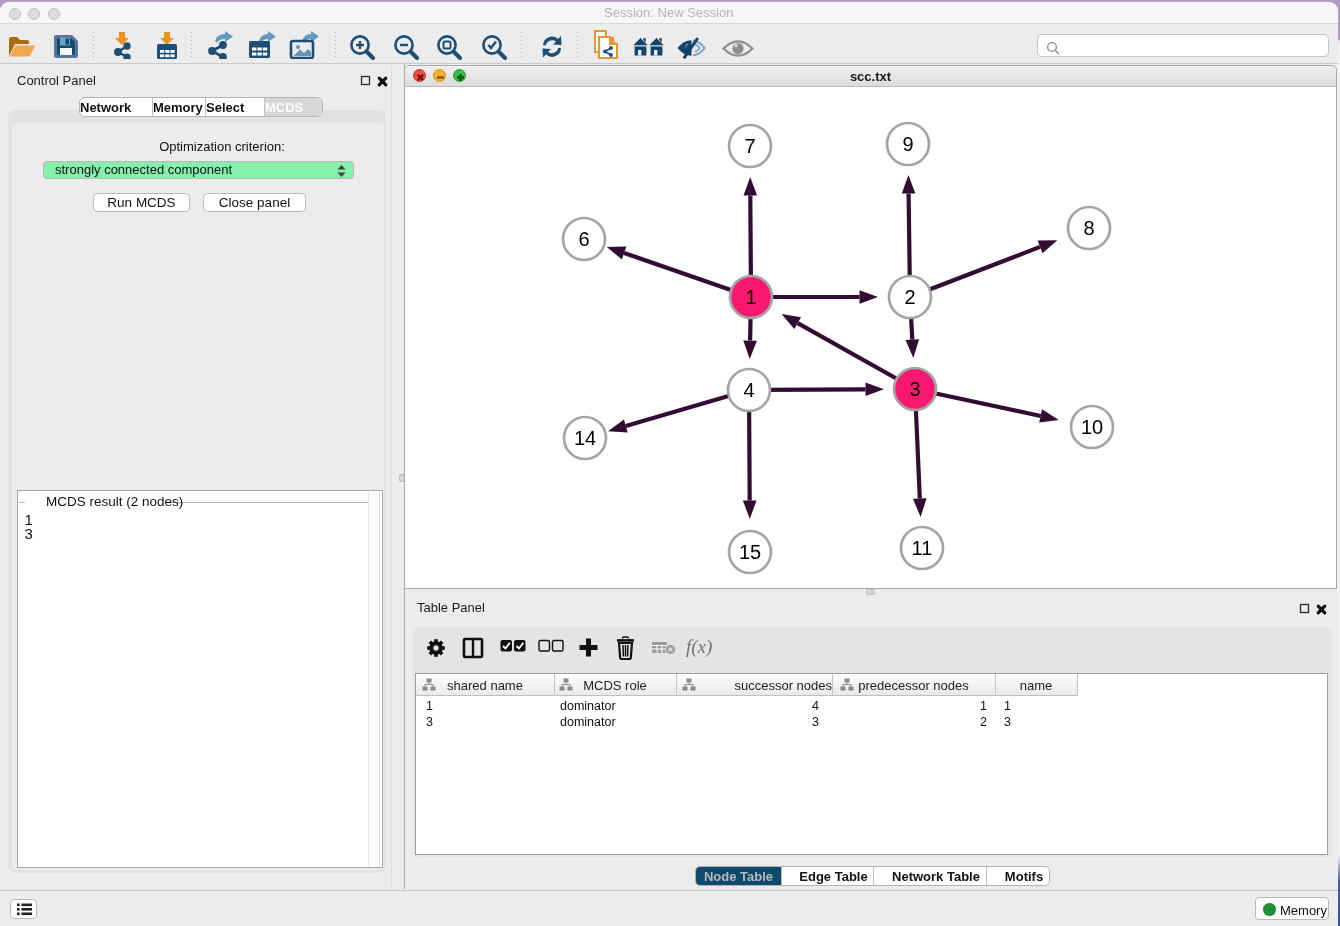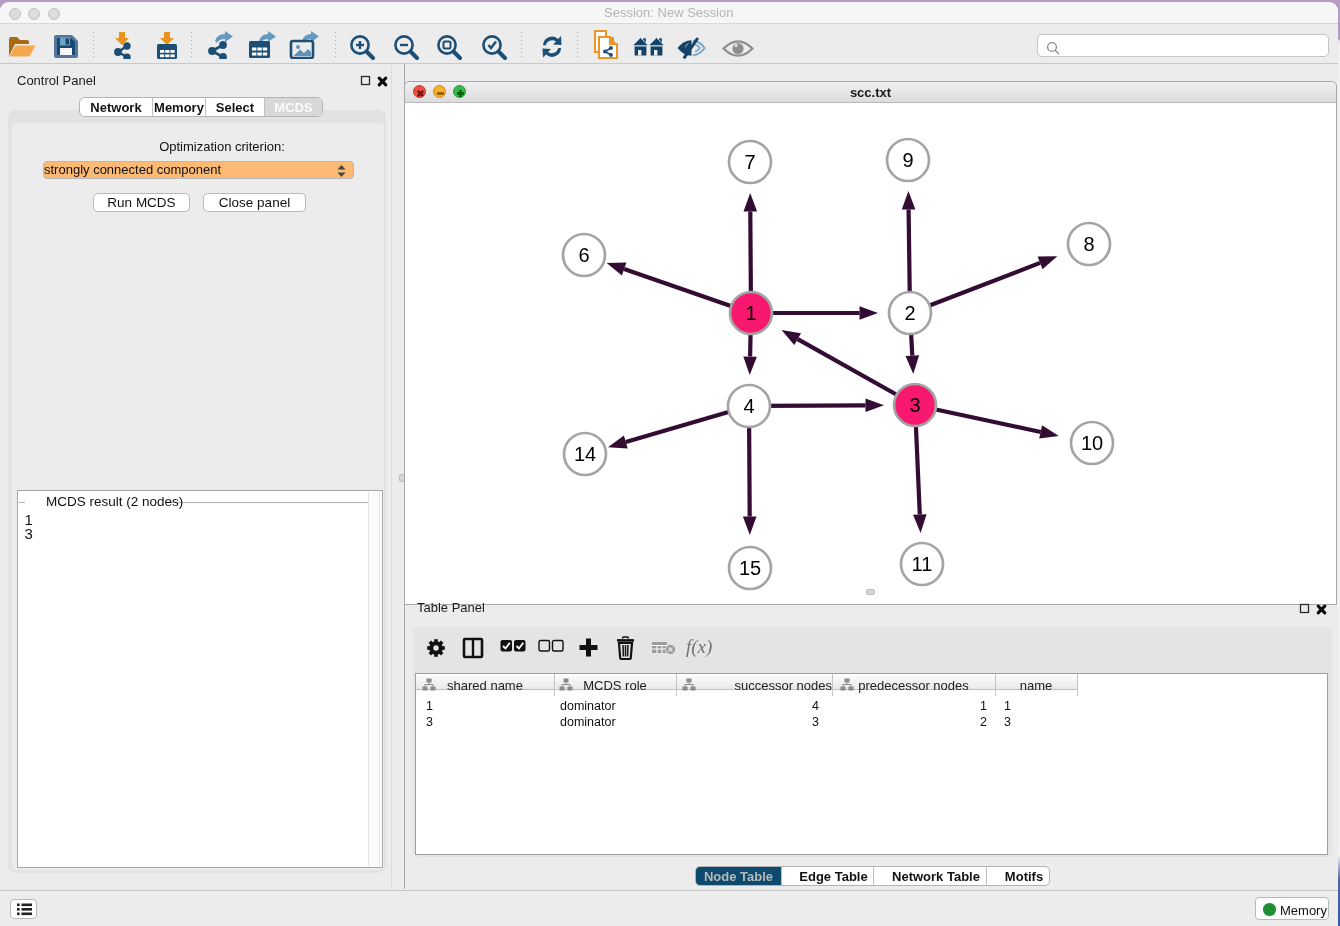--- a/index.html
+++ b/index.html
@@ -14,46 +14,46 @@
 
 #toolbar { position:absolute; left:0; top:23px; width:1337.5px; height:39px; background:#ececec; border-bottom:1px solid #c9c9c9; overflow:hidden; }
 .tbsep { position:absolute; top:7px; height:26px; width:1px; background-image:linear-gradient(#adadad 33%, rgba(0,0,0,0) 0%); background-size:1px 4px; }
 #searchbox { position:absolute; left:1037px; top:9px; width:292px; height:23px; background:#fff; border:1px solid #c4c4c4; border-radius:5px; }
 
 #mainbg { position:absolute; left:0; top:62px; width:1337.5px; height:825px; background:#ececec; }
 #vline { position:absolute; left:404px; top:62px; width:1px; height:825px; background:#a9a9a9; }
 
 #cp-title { position:absolute; left:17px; top:71px; font-size:13px; color:#1c1c1c; }
 #cp-tabs { position:absolute; left:79px; top:95px; height:20px; display:flex; border:1px solid #b3b3b3; border-radius:6px; overflow:hidden; background:#fff; }
-#cp-tabs .tab { font-size:13px; font-weight:bold; color:#111; padding:2px 0 0 0; text-align:center; }
+#cp-tabs .tab { font-size:13px; font-weight:bold; color:#111; padding:2px 0 0 0; text-align:left; }
 #cp-tabs .tab + .tab { border-left:1px solid #c0c0c0; }
 #cp-tabs .sel { background:#d8d8d8; color:#fbfbfb; font-weight:bold; }
 #cp-outer { position:absolute; left:8px; top:108px; width:378px; height:763px; background:#e2e2e2; border-radius:8px; }
 #cp-inner { position:absolute; left:12px; top:121px; width:372px; height:747px; background:#ececec; border-radius:4px; }
 #opt-label { position:absolute; left:0; top:137px; width:400px; text-align:center; font-size:13px; color:#111;padding-left:44px; }
-#opt-select { position:absolute; left:43px; top:159px; width:311px; height:18px; background:#fdba74; border:1px solid #b9b9b9; border-radius:4px; font-size:13px; color:#111; line-height:16px; }
+#opt-select { position:absolute; left:43px; top:159px; width:311px; height:18px; background:#86efac; border:1px solid #b9b9b9; border-radius:4px; font-size:13px; color:#111; line-height:16px; padding-left:11px; }
 .btn { position:absolute; height:19px; background:#fff; border:1px solid #b9b9b9; border-radius:4.5px; font-size:13.5px; color:#111; text-align:center; line-height:17px; }
 
 #mcds-box { position:absolute; left:17px; top:488px; width:366px; height:378px; background:#fff; border:1px solid #a6a6a6; }
 #mcds-legend { position:absolute; left:25px; top:492px; font-size:13.5px; color:#111;margin-left:21px; }
 #mcds-scroll { position:absolute; right:2px; top:1px; bottom:1px; width:12px; background:#fafafa; border-left:1px solid #e3e3e3; border-right:1px solid #e3e3e3; }
 
-#cwin { position:absolute; left:404px; top:63px; width:933px; height:524px; border:1px solid #a8a8a8; border-radius:5px 5px 0 0;margin-top:16px; }
+#cwin { position:absolute; left:404px; top:63px; width:933px; height:524px; border:1px solid #a8a8a8; border-radius:5px 5px 0 0; }
 #cwin-title { position:absolute; left:0; top:0; width:100%; height:21px; background:linear-gradient(#f0f0f0,#dcdcdc); border-bottom:1px solid #b9b9b9; border-radius:5px 5px 0 0; }
 #cwin-title .t { position:absolute; width:100%; text-align:center; top:3px; font-size:13px; font-weight:bold; color:#1a1a1a; }
 .light { position:absolute; top:3px; width:13px; height:13px; border-radius:50%; }
 #ccanvas { position:absolute; left:0; top:21px; width:931px; height:501px; background:#fff; }
 
 #vhandle { position:absolute; left:399px; top:472px; width:6px; height:8px; background:#d6d6d6; border:1px solid #bdbdbd; border-radius:2px; }
 #hhandle { position:absolute; left:866px; top:587px; width:9px; height:6px; background:#d6d6d6; border:1px solid #bdbdbd; border-radius:2px; }
 
 #tp-title { position:absolute; left:417px; top:598px; font-size:13px; color:#1c1c1c; }
 #tp-outer { position:absolute; left:413px; top:625px; width:919px; height:230px; background:#e4e4e4; border-radius:6px; }
 #tp-white { position:absolute; left:415px; top:671px; width:913px; height:182px; background:#fff; border:1px solid #9f9f9f; }
-#thead { position:absolute; left:0; top:0; width:661px; height:16px; background:linear-gradient(#fdfdfd,#e9e9e9); border-bottom:1px solid #bfbfbf; }
+#thead { position:absolute; left:0; top:0; width:661px; height:22px; background:linear-gradient(#fdfdfd,#e9e9e9); border-bottom:1px solid #bfbfbf; }
 .hsep { position:absolute; top:0; width:1px; height:22px; background:#c3c3c3; }
 .hlabel { position:absolute; top:4px; font-size:13px; color:#222; }
 .cell { position:absolute; font-size:12.5px; color:#111; }
 
 #btabs { position:absolute; left:695px; top:864px; height:20px; display:flex; border:1px solid #b3b3b3; border-radius:5px; overflow:hidden; background:#fff; }
 #btabs .tab { font-size:13px; font-weight:bold; color:#111; padding-top:2px; text-align:center; }
 #btabs .tab + .tab { border-left:1px solid #c0c0c0;padding-left:12px; }
 #btabs .sel { background:#0c4a6e; color:#b9b9b9; }
 
 #statusbar { position:absolute; left:0; top:888px; width:1337.5px; height:36px; background:#ececec; border-top:1px solid #c6c6c6; }

